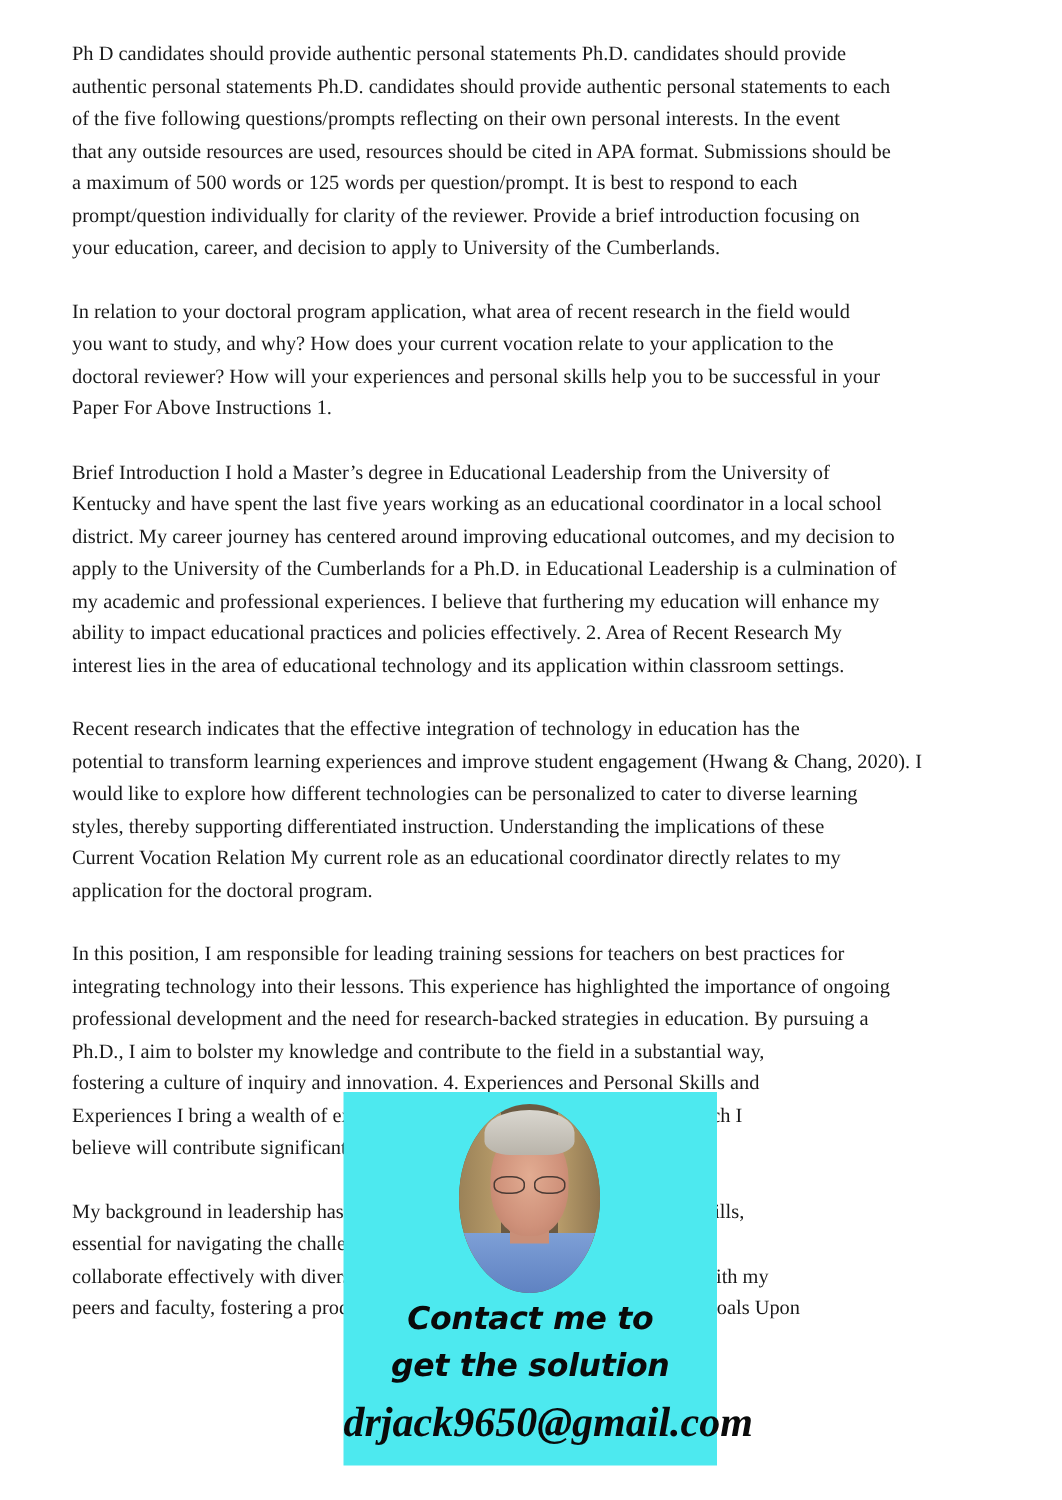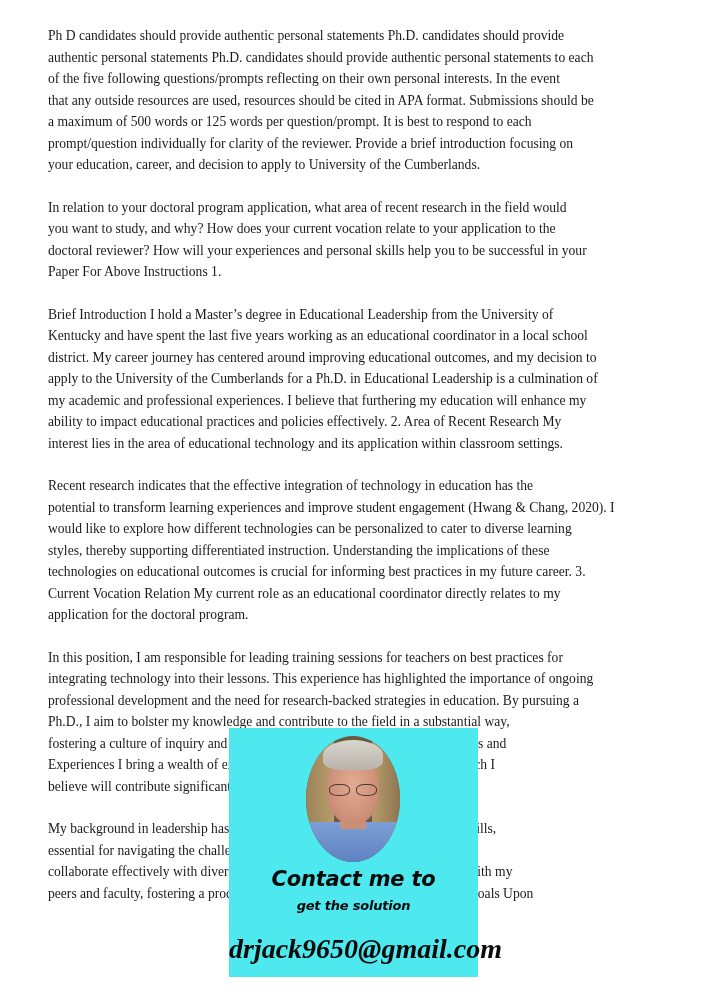--- a/index.html
+++ b/index.html
@@ -88,21 +88,21 @@
     .cta {
       position: absolute;
       left: 0;
       width: 249px;
       text-align: center;
       font-family: "DejaVu Sans", "Liberation Sans", sans-serif;
       font-weight: bold;
       color: #0a0a0a;
     }
     .cta-line1 { top: 139px; font-size: 21px; letter-spacing: -0.2px; }
-    .cta-line2 { top: 170px; font-size: 13px; letter-spacing: -0.2px; }
+    .cta-line2 { top: 170px; font-size: 21px; letter-spacing: -0.2px; }
     .email {
       position: absolute;
       left: 0;
       top: 205px;
       width: 207px;
       text-align: right;
       font-family: "Liberation Serif", "DejaVu Serif", serif;
       font-weight: bold;
       font-size: 28px;
       color: #0a0a0a;
@@ -134,21 +134,20 @@
     <span class="line">apply to the University of the Cumberlands for a Ph.D. in Educational Leadership is a culmination of</span>
     <span class="line">my academic and professional experiences. I believe that furthering my education will enhance my</span>
     <span class="line">ability to impact educational practices and policies effectively. 2. Area of Recent Research My</span>
     <span class="line">interest lies in the area of educational technology and its application within classroom settings.</span>
   </p>
   <p class="para">
     <span class="line">Recent research indicates that the effective integration of technology in education has the</span>
     <span class="line">potential to transform learning experiences and improve student engagement (Hwang &amp; Chang, 2020). I</span>
     <span class="line">would like to explore how different technologies can be personalized to cater to diverse learning</span>
     <span class="line">styles, thereby supporting differentiated instruction. Understanding the implications of these</span>
-    <span class="line">technologies on educational outcomes is crucial for informing best practices in my future career. 3.</span>
     <span class="line">Current Vocation Relation My current role as an educational coordinator directly relates to my</span>
     <span class="line">application for the doctoral program.</span>
   </p>
   <p class="para">
     <span class="line">In this position, I am responsible for leading training sessions for teachers on best practices for</span>
     <span class="line">integrating technology into their lessons. This experience has highlighted the importance of ongoing</span>
     <span class="line">professional development and the need for research-backed strategies in education. By pursuing a</span>
     <span class="line">Ph.D., I aim to bolster my knowledge and contribute to the field in a substantial way,</span>
     <span class="line">fostering a culture of inquiry and innovation. 4. Experiences and Personal Skills and</span>
     <span class="line">Experiences I bring a wealth of experience in technology implementation, which I</span>

